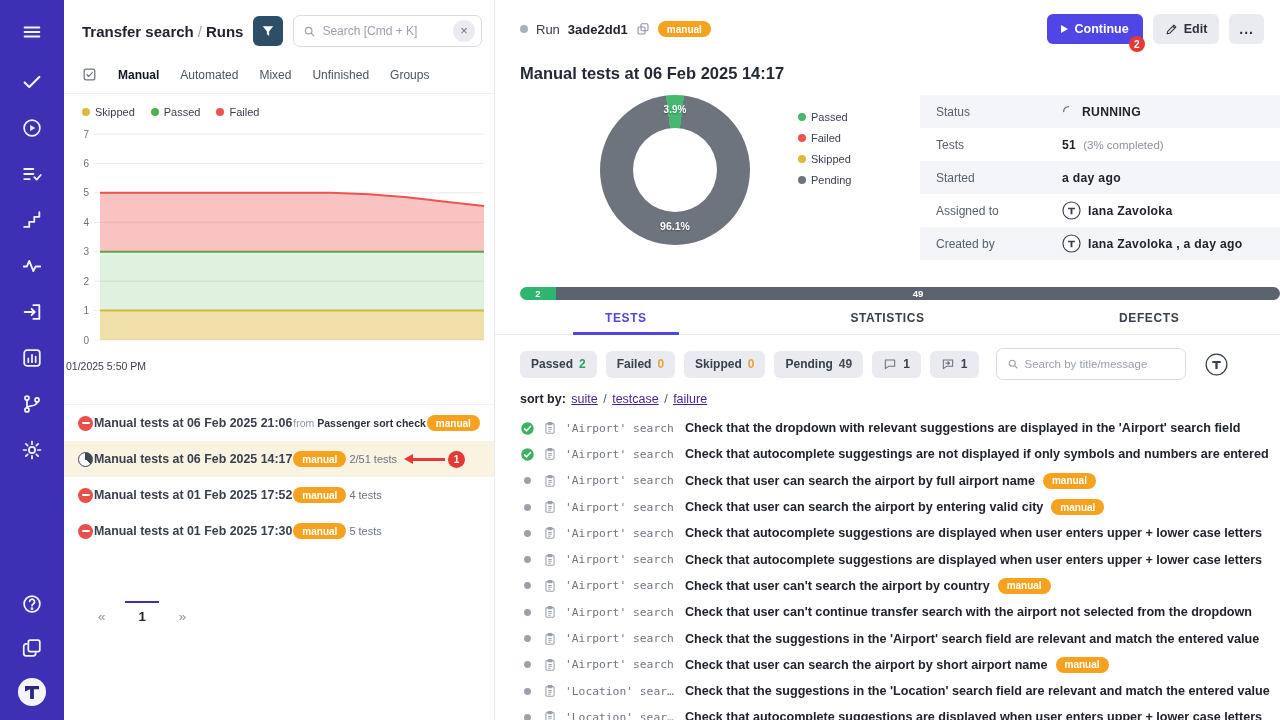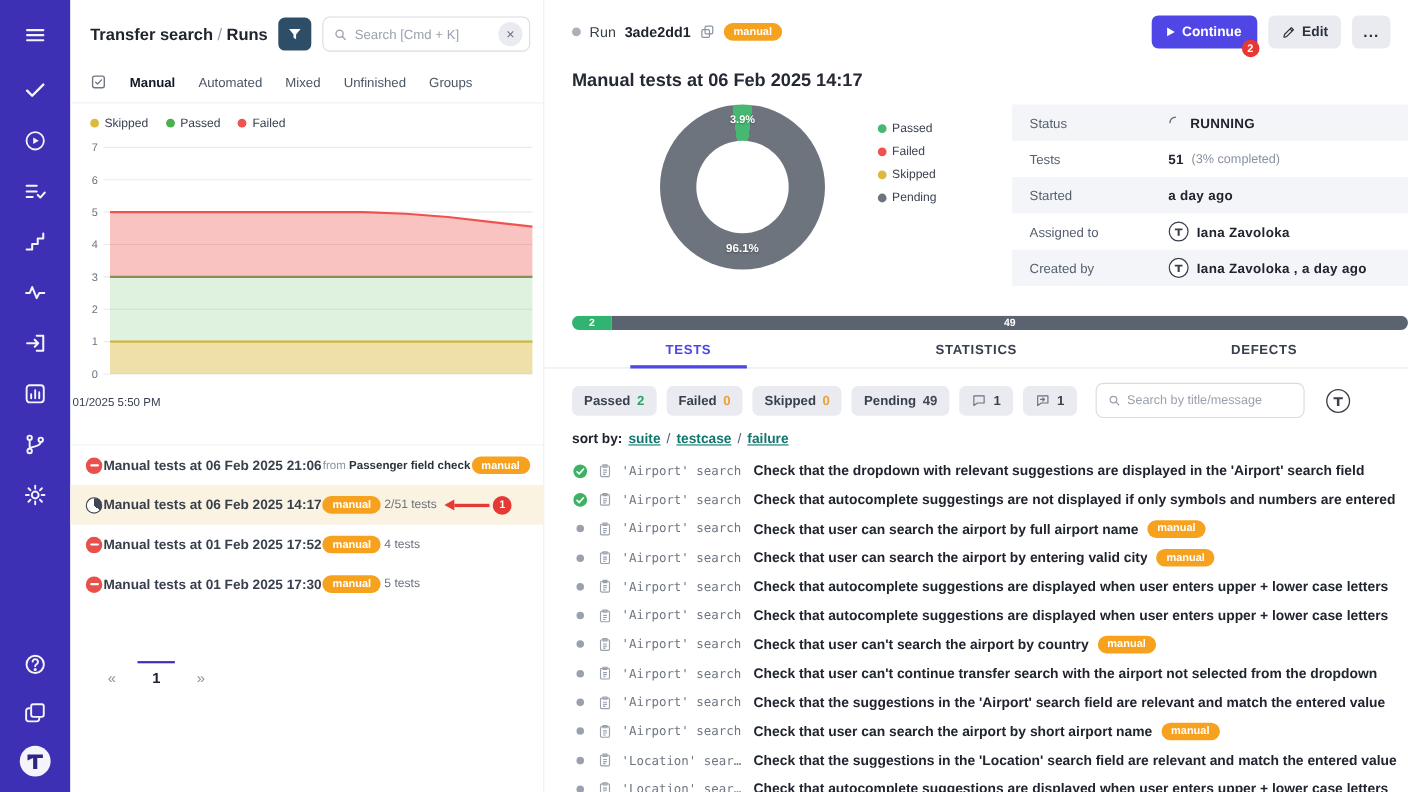--- a/index.html
+++ b/index.html
@@ -91,21 +91,21 @@
 .filter-row{display:flex;align-items:center;gap:9px;padding:13px 16px 0 25px}
 .chips{display:flex;gap:9px;align-items:center}
 .chip{background:#e9ebf0;border-radius:6px;height:27px;padding:0 11px;display:inline-flex;align-items:center;gap:6px;font-size:12px;font-weight:bold;color:#39404d}
 .chip-count{font-weight:bold}
 .chip-count.dark{color:#39404d}
 .m-search{display:flex;align-items:center;gap:6px;height:28px;border:1px solid #d7dbe2;border-radius:7px;padding:15px 10px;background:#fff;width:190px;margin-left:8px}
 .m-search input{border:0;outline:0;flex:1;font-size:11.5px;min-width:0;color:#374151;background:transparent}
 .m-search input::placeholder{color:#9aa1ad}
 .avatar-btn{margin-left:10px;display:inline-flex}
 .sort-row{padding:12px 0 0 25px;font-size:12.5px;color:#20242e;font-weight:bold}
-.sort-link{color:#0f766e;font-weight:bold;text-decoration:underline;margin:16px 2px;cursor:pointer}
+.sort-link{color:#4c1d95;font-weight:normal;text-decoration:underline;margin:16px 2px;cursor:pointer}
 .sort-sep{color:#566070;font-weight:normal}
 .tests-list{margin-top:9px;overflow:hidden;flex:1}
 .test-row{display:flex;align-items:center;gap:8px;height:26.3px;padding-left:25px;white-space:nowrap;overflow:hidden}
 .test-suite{width:112px;flex:0 0 auto;font-family:"DejaVu Sans Mono",monospace;font-size:11.3px;color:#6f7682;overflow:hidden;text-overflow:ellipsis}
 .test-title{font-size:12.6px;font-weight:bold;color:#20242e;overflow:hidden;flex:0 1 auto}
 .test-row .badge{flex:0 0 auto}
 </style>
 </head>
 <body>
 
@@ -275,21 +275,21 @@
         </svg>
     </div>
     <div class="lp-xlabel">01/2025 5:50 PM</div>
 
     <div class="runs-list">
         <div class="run-row">
           <span class="run-ic ic-failed">
             <i></i>
           </span>
           <span class="run-title">Manual tests at 06 Feb 2025 21:06</span>
-          <span class="run-from"><span>from </span><b>Passenger field check</b></span>
+          <span class="run-from"><span>from </span><b>Passenger sort check</b></span>
           <span class="badge">manual</span>
         </div>
         <div class="run-row selected">
           <span class="run-ic ic-running"></span>
           <span class="run-title">Manual tests at 06 Feb 2025 14:17</span>
           <span class="badge">manual</span>
           <span class="run-meta">2/51 tests</span>
           <span class="annot">
             <i class="a-head"></i>
             <i class="a-shaft"></i>

